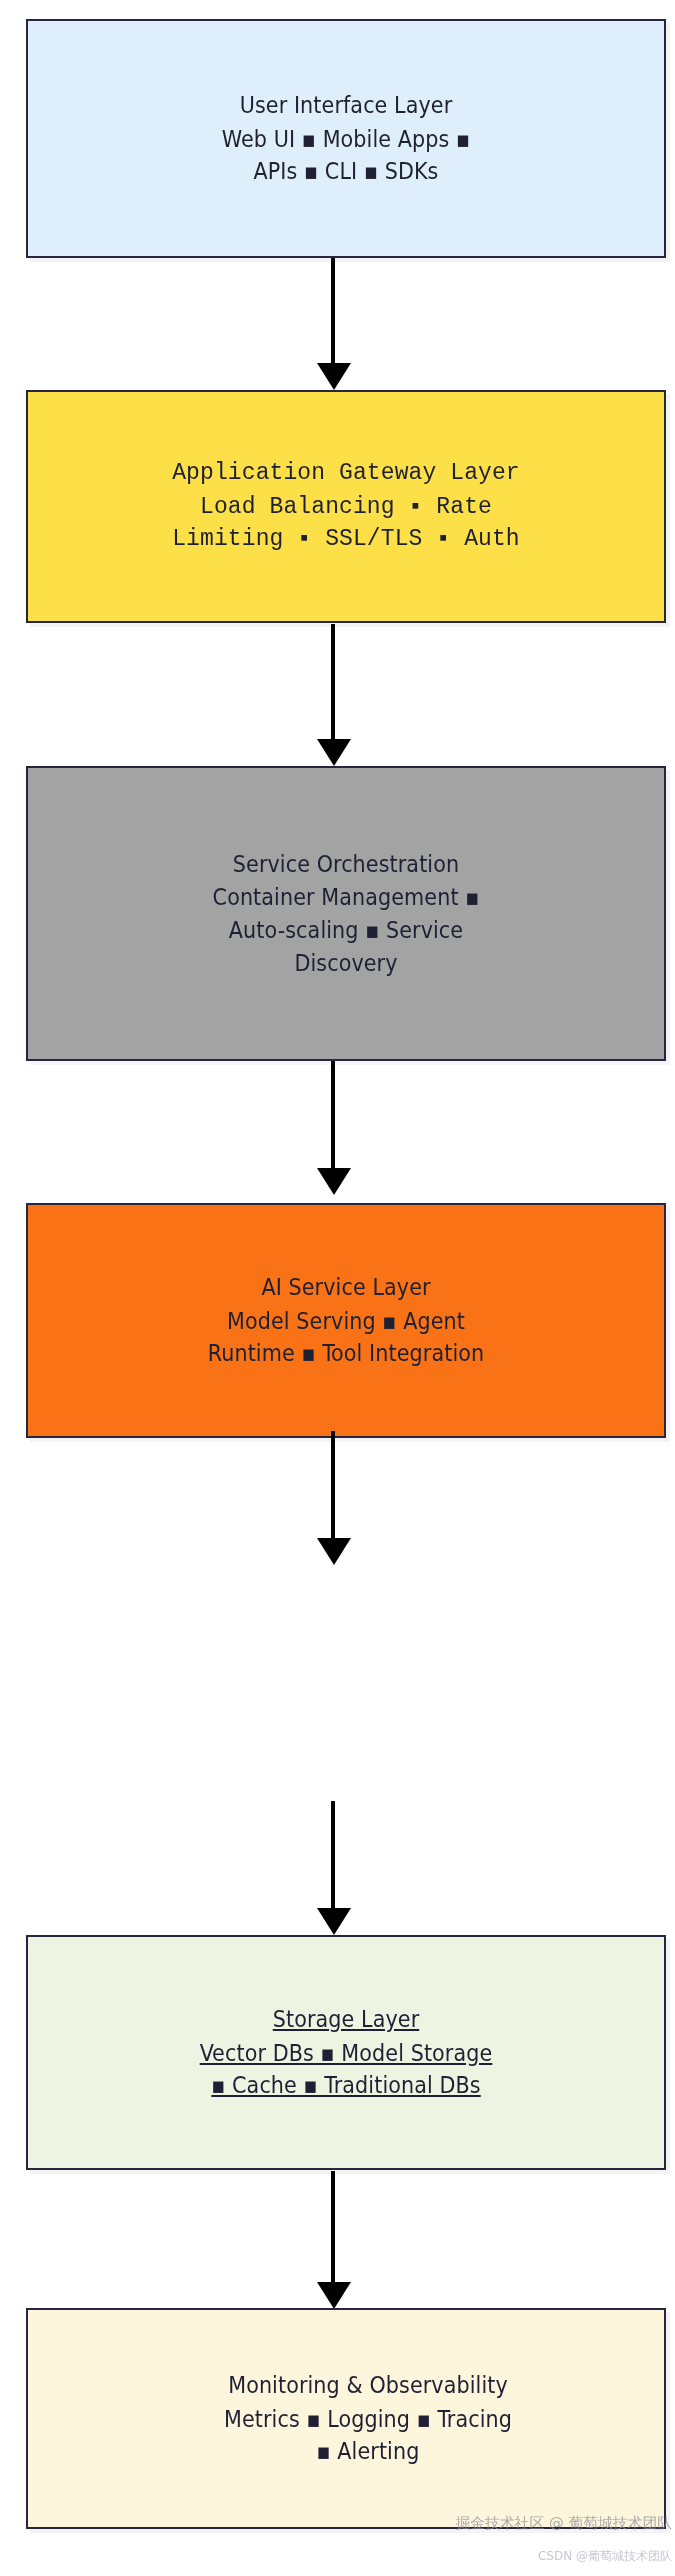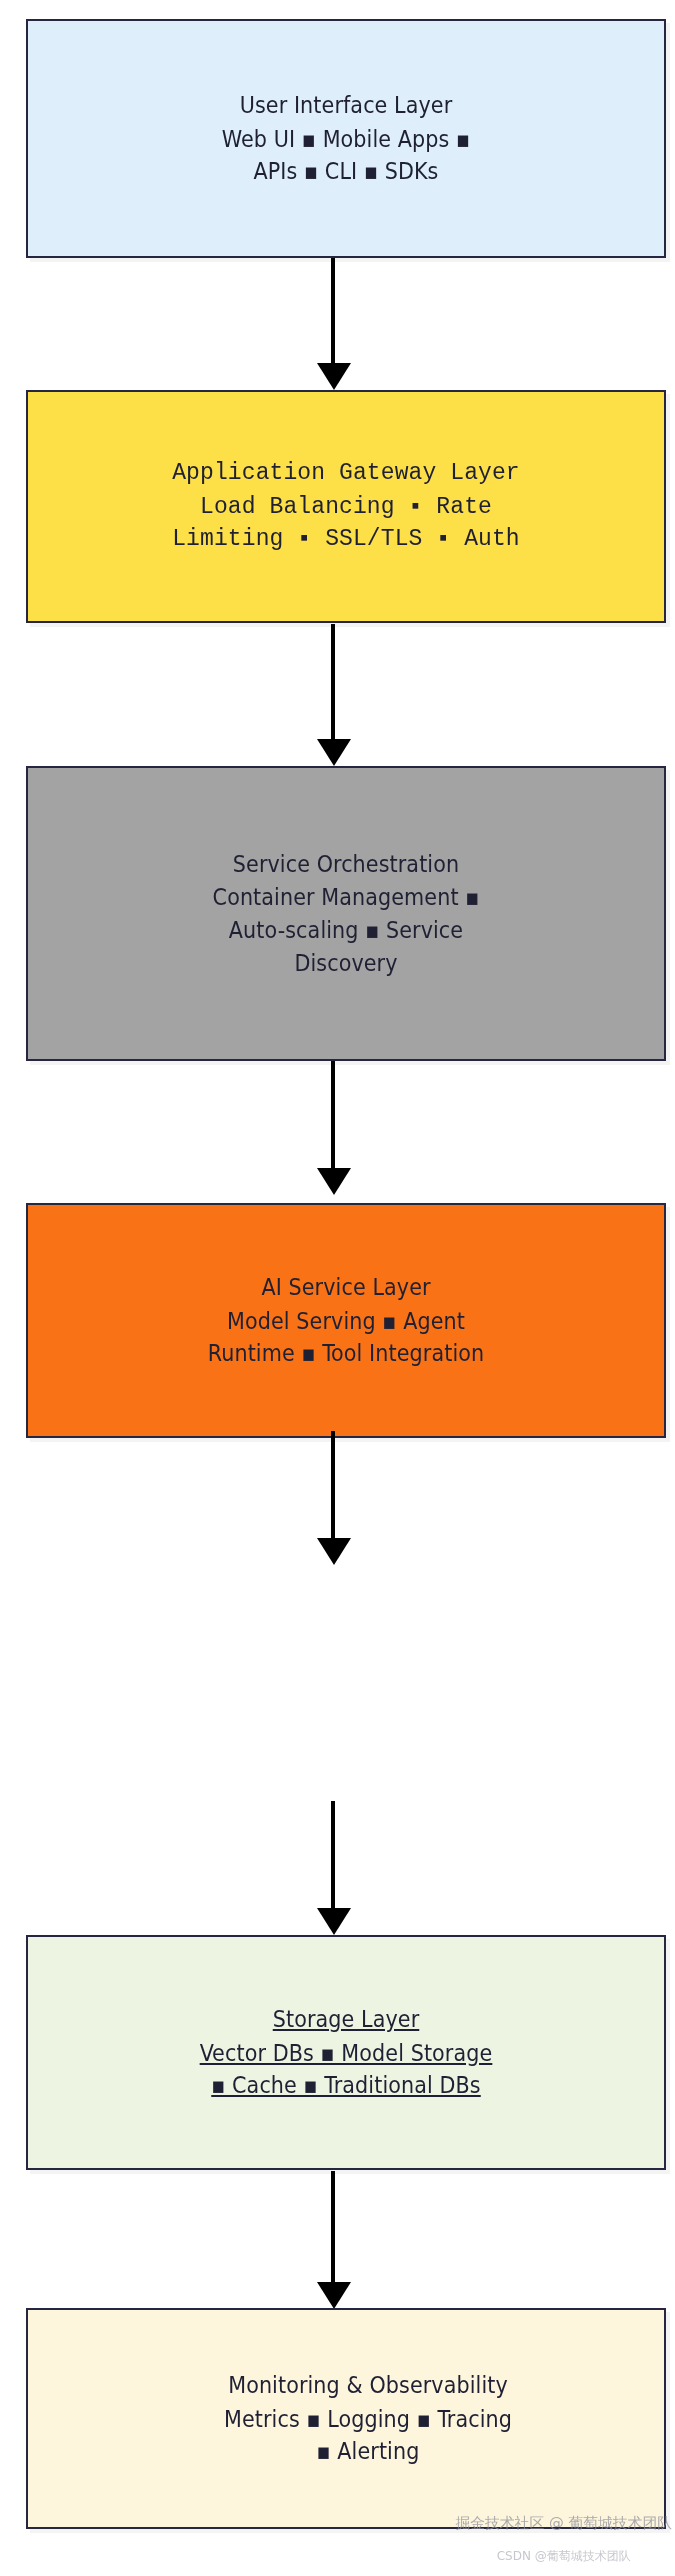--- a/index.html
+++ b/index.html
@@ -166,19 +166,19 @@
     <div class="stem" style="height: 112px; background: rgb(0, 0, 0);"></div>
     <div class="head" style="top: 111px; border-top-color: rgb(0, 0, 0);"></div>
   </div>
 
   <div class="node" id="node-6" style="top: 2308px; height: 221px; background: rgb(253, 246, 221); border-color: rgb(38, 38, 64); color: rgb(31, 32, 51); padding-left: 44px;">
     <span class="line title">Monitoring &amp; Observability</span>
     <span class="line">Metrics ▪ Logging ▪ Tracing</span>
     <span class="line">▪ Alerting</span>
   </div>
 
-  <div class="watermark" style="top:2514px;text-align:center;">
+  <div class="watermark" style="top:2514px;">
     <div class="wm-main">掘金技术社区 @ 葡萄城技术团队</div>
     <div class="wm-sub">CSDN @葡萄城技术团队</div>
   </div>
 
 </div>
 
 
 </body></html>

